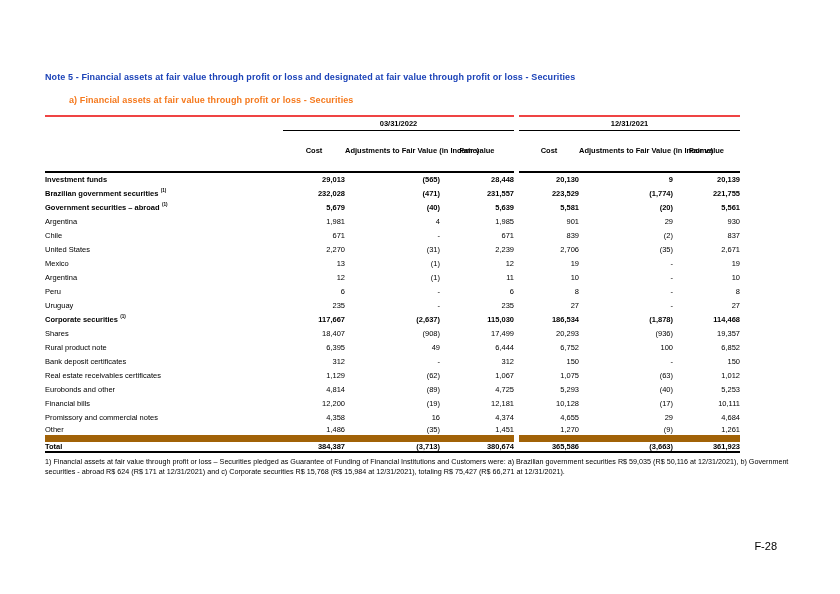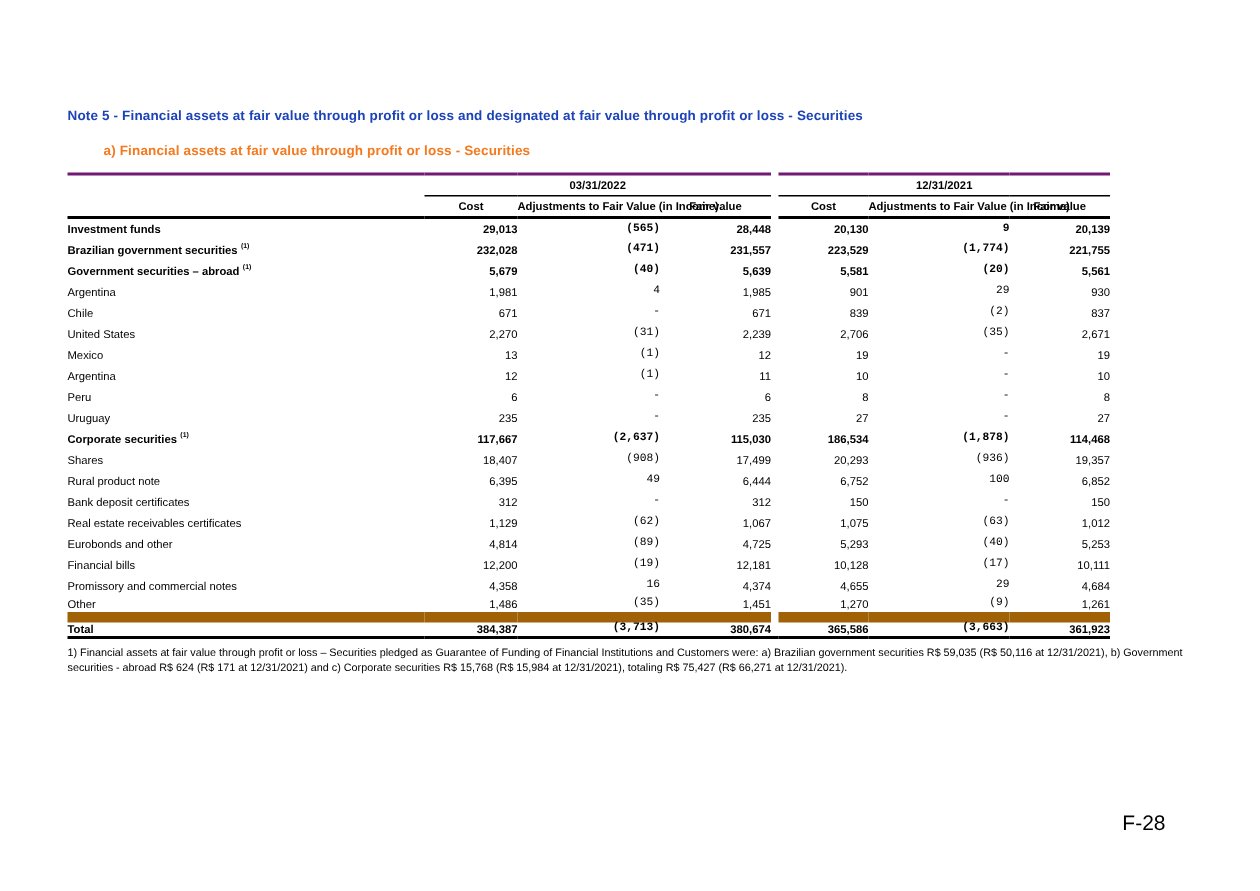--- a/index.html
+++ b/index.html
@@ -35,47 +35,47 @@
     table-layout: fixed;
     width: 695px;
   }
   table.fin td, table.fin th {
     font-size: 7.5px;
     padding: 0;
     vertical-align: middle;
     white-space: nowrap;
     overflow: visible;
   }
-  .top-rule   { border-top: 2px solid #701a75; }
+  .top-rule   { border-top: 2px solid #ef4444; }
   .period-th  { font-weight: bold; text-align: center; border-bottom: 1px solid #000; height: 14px; }
-  .colhead    { font-weight: bold; text-align: center; line-height: 1.25; padding: 2px 1px 3px 1px; height: 15px; white-space: normal; }
+  .colhead    { font-weight: bold; text-align: center; line-height: 1.25; padding: 2px 1px 3px 1px; height: 42px; white-space: normal; }
   .sub-rule   { border-bottom: 2px solid #000; }
 
   tbody td { height: 14px; }
   td.label  { text-align: left; padding-left: 3px; }
   td.indent { padding-left: 12px; }
   td.num    { text-align: right; }
-  td.adj    { padding-right: 5px; font-family: Liberation Mono, monospace; }
+  td.adj    { padding-right: 5px; }
   tr.bold td { font-weight: bold; }
   tr.rule-below td.seg { border-bottom: 7px solid #a16207; }
   tr.total td { border-bottom: 2px solid #000; font-weight: bold; }
   sup.fnref { font-size: 4.6px; vertical-align: super; line-height: 0; margin-left: 1px; font-weight: bold; }
 
   .footnote {
     margin-top: 4px;
     font-size: 7.2px;
     line-height: 1.45;
     width: 750px;
     color: #000;
   }
   .page-number {
     position: absolute;
     top: 540px;
     right: 63px;
-    font-size: 14px;
+    font-size: 11px;
     padding-left: 28px;
   }
 </style>
 </head>
 <body>
 
 <div class="content">
 
   <div class="note-title">Note 5 - Financial assets at fair value through profit or loss and designated at fair value through profit or loss - Securities</div>
   <div class="note-subtitle">a) Financial assets at fair value through profit or loss - Securities</div>

